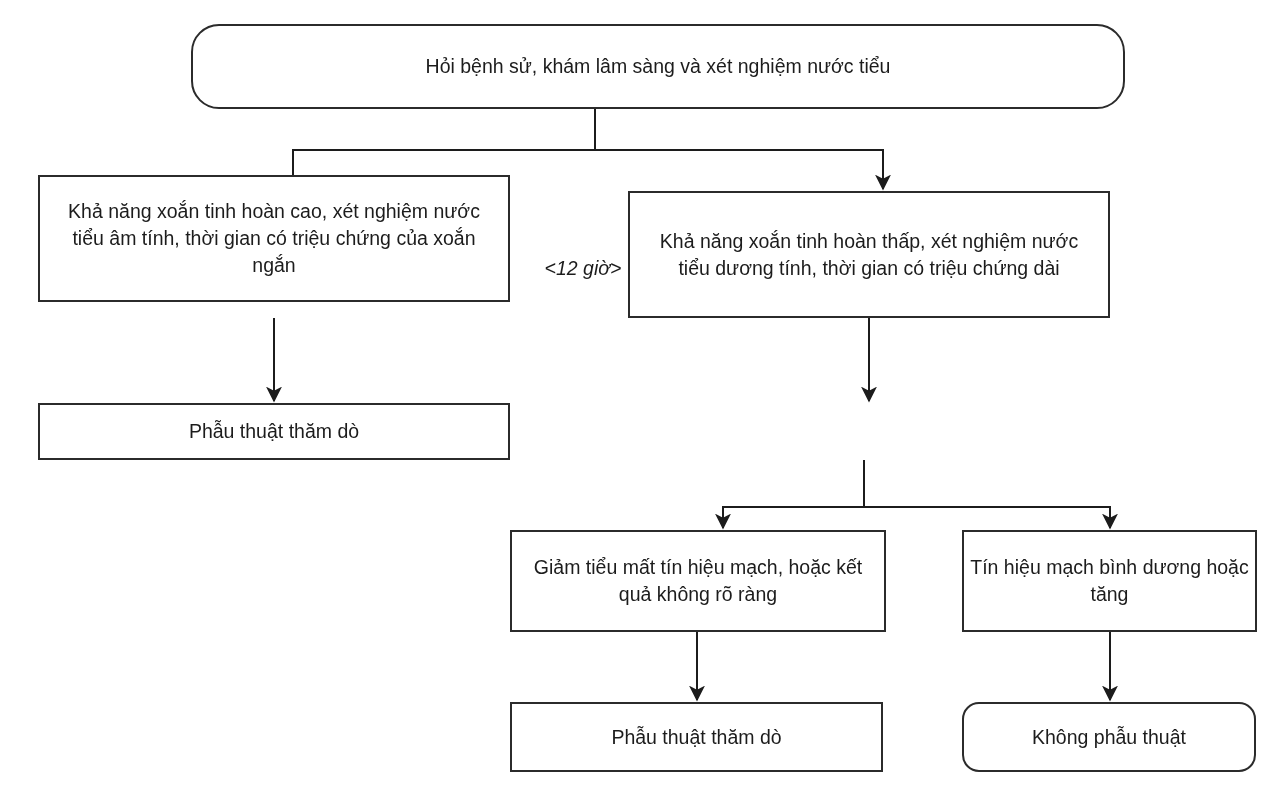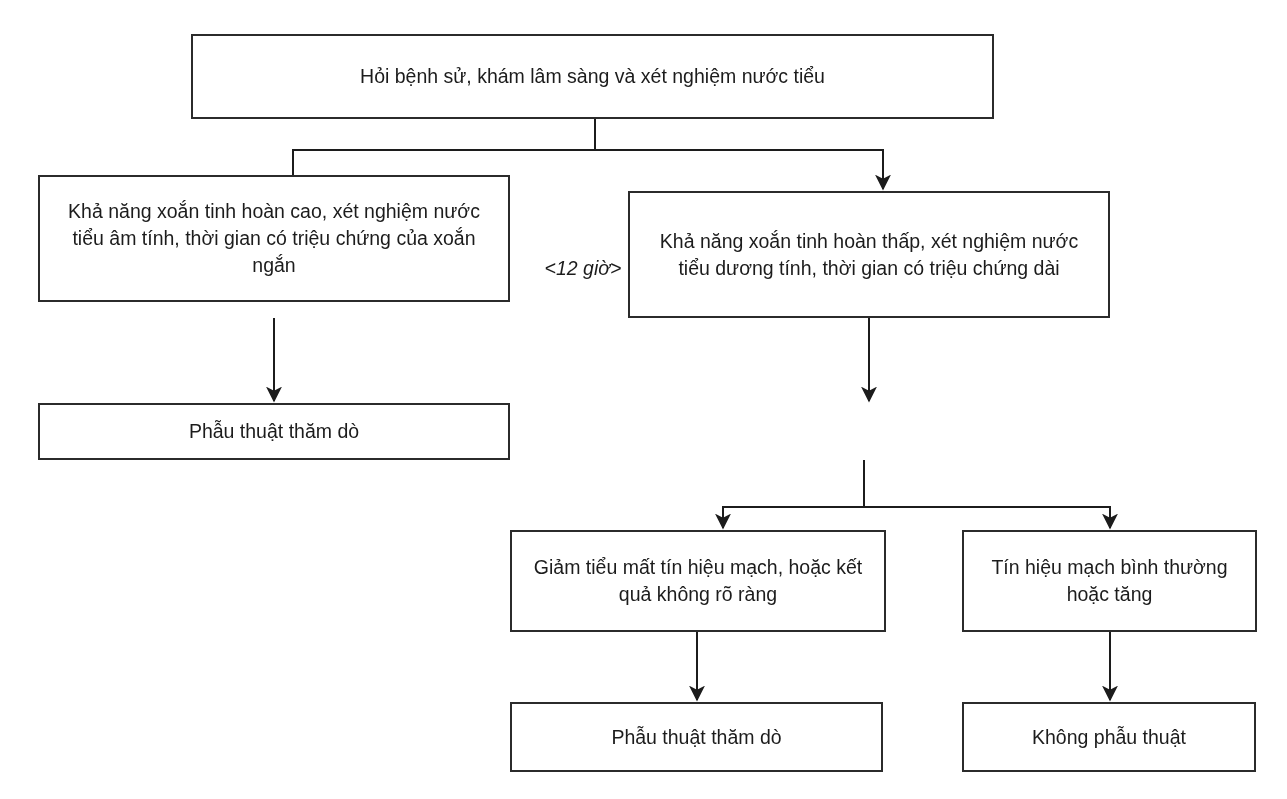--- a/index.html
+++ b/index.html
@@ -71,32 +71,32 @@
     <line class="connector" x1="274" y1="318" x2="274" y2="401" marker-end="url(#arrow)"></line>
     <line class="connector" x1="869" y1="318" x2="869" y2="401" marker-end="url(#arrow)"></line>
     <line class="connector" x1="864" y1="460" x2="864" y2="507"></line>
     <line class="connector" x1="722" y1="507" x2="1111" y2="507"></line>
     <line class="connector" x1="723" y1="506" x2="723" y2="528" marker-end="url(#arrow)"></line>
     <line class="connector" x1="1110" y1="506" x2="1110" y2="528" marker-end="url(#arrow)"></line>
     <line class="connector" x1="697" y1="632" x2="697" y2="700" marker-end="url(#arrow)"></line>
     <line class="connector" x1="1110" y1="632" x2="1110" y2="700" marker-end="url(#arrow)"></line>
   </svg>
 
-  <div class="node" style="left:191px; top:34px; width:803px; height:85px;">Hỏi bệnh sử, khám lâm sàng và xét nghiệm nước tiểu</div>
+  <div class="node" style="left:191px; top:24px; width:934px; height:85px;border-radius:28px;">Hỏi bệnh sử, khám lâm sàng và xét nghiệm nước tiểu</div>
 
   <div class="node" style="left:38px; top:175px; width:472px; height:127px;">Khả năng xoắn tinh hoàn cao, xét nghiệm nước tiểu âm tính, thời gian có triệu chứng của xoắn ngắn</div>
 
   <div class="edge-label" style="left:531px; top:257px; width:104px;font-style:italic;">&lt;12 giờ&gt;</div>
 
   <div class="node" style="left:628px; top:191px; width:482px; height:127px;">Khả năng xoắn tinh hoàn thấp, xét nghiệm nước tiểu dương tính, thời gian có triệu chứng dài</div>
 
   <div class="node" style="left:38px; top:403px; width:472px; height:57px;">Phẫu thuật thăm dò</div>
 
 
   <div class="node" style="left:510px; top:530px; width:376px; height:102px;">Giảm tiểu mất tín hiệu mạch, hoặc kết quả không rõ ràng</div>
 
-  <div class="node" style="left:962px; top:530px; width:295px; height:102px; padding:4px 6px;">Tín hiệu mạch bình thường hoặc tăng</div>
+  <div class="node" style="left:962px; top:530px; width:295px; height:102px; padding:4px 6px;">Tín hiệu mạch bình dương hoặc tăng</div>
 
   <div class="node" style="left:510px; top:702px; width:373px; height:70px;">Phẫu thuật thăm dò</div>
 
-  <div class="node" style="left:962px; top:702px; width:294px; height:70px;">Không phẫu thuật</div>
+  <div class="node" style="left:962px; top:702px; width:294px; height:70px;border-radius:17px;">Không phẫu thuật</div>
 
 </div>
 
 </body></html>

